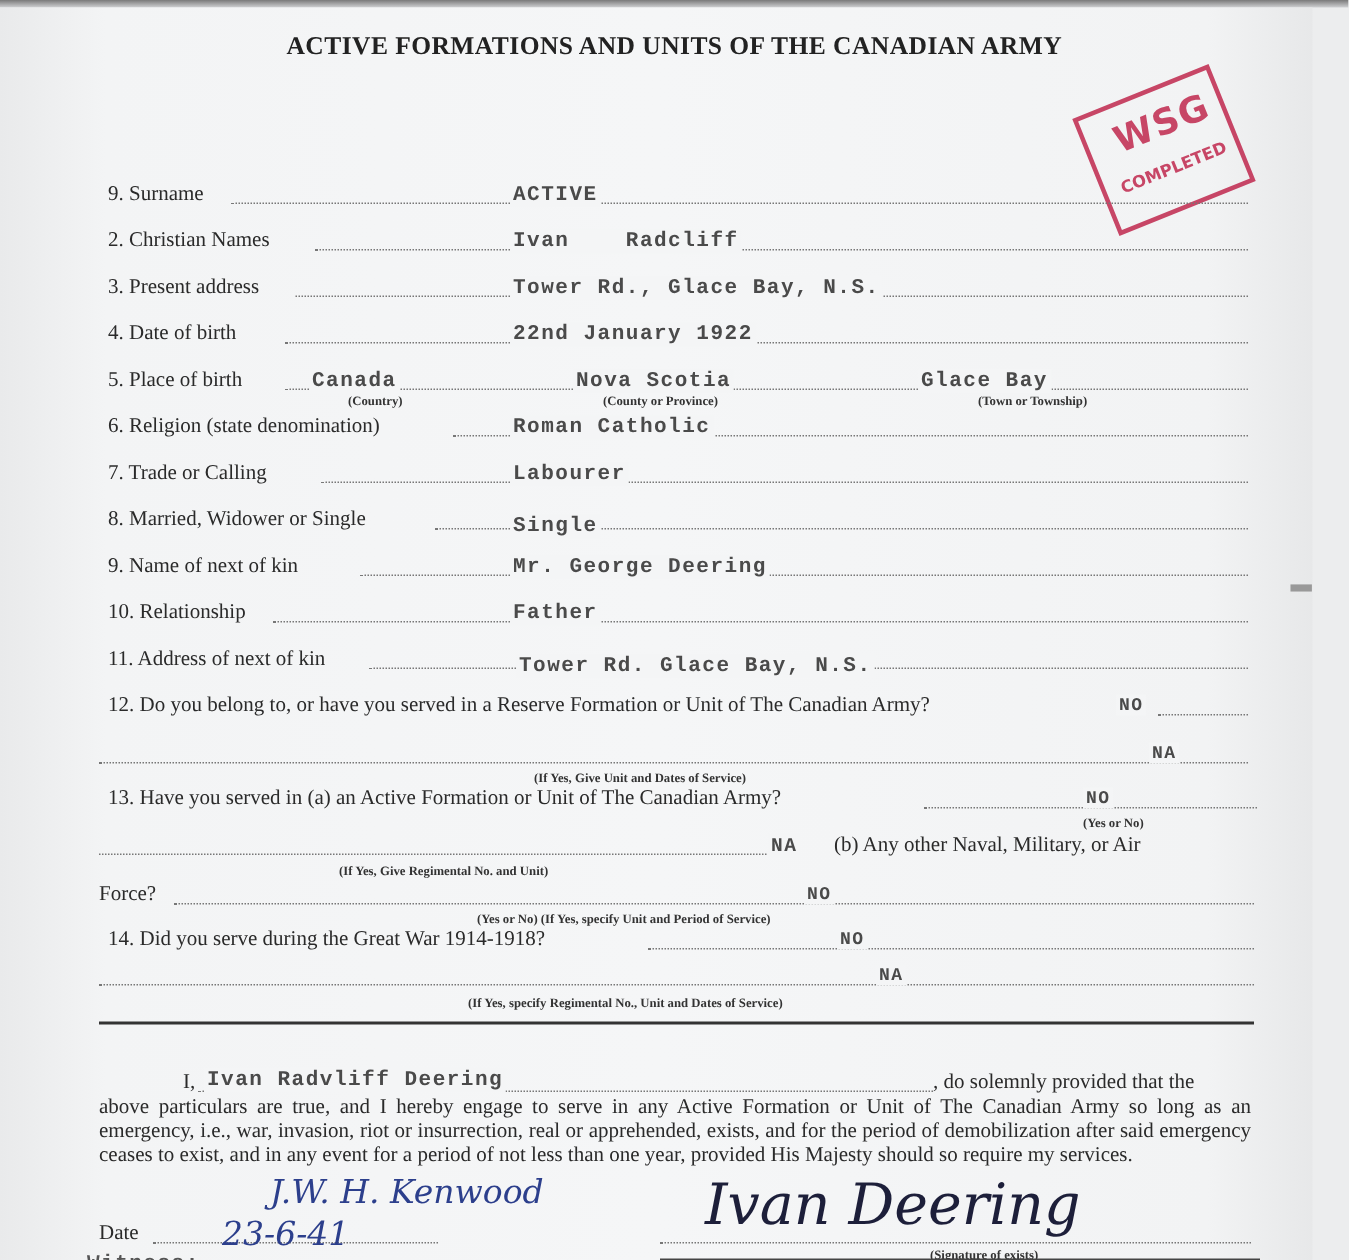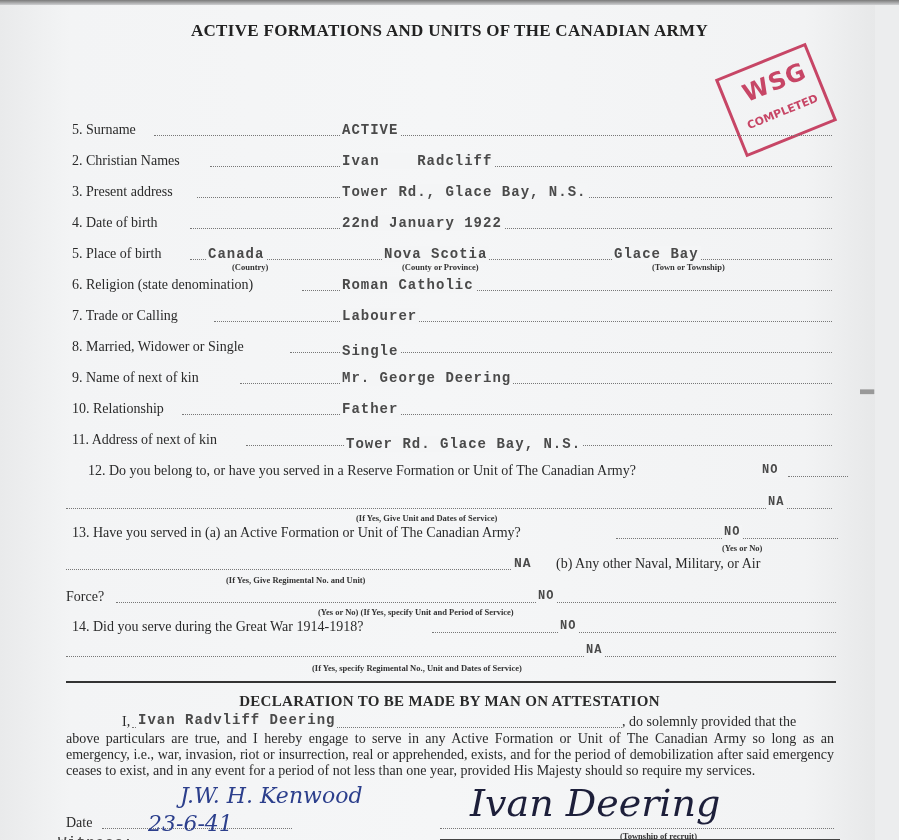--- a/index.html
+++ b/index.html
@@ -43,21 +43,21 @@
 <div class="paper">
 
   <div class="title1">ACTIVE FORMATIONS AND UNITS OF THE CANADIAN ARMY</div>
 
   <div class="stamp">
     <span class="big">WSG</span>
     <span class="sub">COMPLETED</span>
   </div>
 
   <div class="row" style="top:117px;width:760px;">
-    <span class="lbl">5. Surname</span>
+    <span class="lbl">9. Surname</span>
     <span class="dots" style="left:82px;width:678px;"></span>
     <span class="typed" style="left:268px;">ACTIVE</span>
   </div>
 
   <div class="row" style="top:148px;width:760px;">
     <span class="lbl">2. Christian Names</span>
     <span class="dots" style="left:138px;width:622px;"></span>
     <span class="typed" style="left:268px;white-space:pre;">Ivan    Radcliff</span>
   </div>
 
@@ -113,21 +113,21 @@
     <span class="dots" style="left:110px;width:650px;"></span>
     <span class="typed" style="left:268px;">Father</span>
   </div>
 
   <div class="row" style="top:427px;width:760px;">
     <span class="lbl">11. Address of next of kin</span>
     <span class="dots" style="left:174px;width:586px;"></span>
     <span class="typed" style="left:272px;top:4px;">Tower Rd. Glace Bay, N.S.</span>
   </div>
 
-  <div class="row" style="top:458px;width:760px;margin-left:16px;">
+  <div class="row" style="top:458px;width:760px;">
     <span class="lbl">12. Do you belong to, or have you served in a Reserve Formation or Unit of The Canadian Army?</span>
     <span class="typed" style="left:672px;font-size:12px;">NO</span>
     <span class="dots" style="left:700px;width:60px;"></span>
   </div>
   <div class="row" style="top:490px;left:66px;width:766px;height:26px;">
     <span class="dots" style="left:0;width:766px;"></span>
     <span class="typed" style="left:700px;font-size:12px;">NA</span>
     <span class="small" style="left:290px;top:18px;">(If Yes, Give Unit and Dates of Service)</span>
   </div>
 
@@ -156,33 +156,32 @@
     <span class="typed" style="left:486px;font-size:12px;">NO</span>
   </div>
   <div class="row" style="top:638px;left:66px;width:770px;height:28px;">
     <span class="dots" style="left:0;width:770px;"></span>
     <span class="typed" style="left:518px;font-size:12px;">NA</span>
     <span class="small" style="left:246px;top:20px;">(If Yes, specify Regimental No., Unit and Dates of Service)</span>
   </div>
 
   <div class="hr" style="top:676px;width:770px;"></div>
 
-  <div class="decl-title">DECLARATION TO BE MADE BY MAN ON ATTESTATION</div>
   <div class="row" style="top:709px;left:66px;width:768px;">
     <span class="plain" style="left:56px;top:0;">I,</span>
     <span class="dots" style="left:66px;width:490px;"></span>
     <span class="typed" style="left:70px;top:-2px;">Ivan Radvliff Deering</span>
     <span class="plain" style="left:556px;top:0;">, do solemnly provided that the</span>
   </div>
   <div class="decl-text" style="top:726px;">above particulars are true, and I hereby engage to serve in any Active Formation or Unit of The Canadian Army so long as an emergency, i.e., war, invasion, riot or insurrection, real or apprehended, exists, and for the period of demobilization after said emergency ceases to exist, and in any event for a period of not less than one year, provided His Majesty should so require my services.</div>
 
   <div class="typed" style="left:56px;top:790px;font-size:14px;background:none;color:#555;margin-top:40px;">Witness:</div>
   <div class="ink" style="left:160px;top:778px;font-size:22px;margin-left:20px;">J.W. H. Kenwood</div>
   <div class="plain" style="left:66px;top:810px;">Date</div>
   <div class="dots" style="left:102px;top:823px;width:190px;"></div>
   <div class="ink" style="left:148px;top:806px;font-size:22px;">23-6-41</div>
   <div class="dots" style="left:440px;top:823px;width:394px;"></div>
   <div class="sig" style="left:470px;top:776px;">Ivan Deering</div>
-  <div class="small" style="left:620px;top:826px;">(Township of recruit)</div>
+  <div class="small" style="left:620px;top:826px;">(Signature of exists)</div>
   <div class="hr" style="top:834px;left:440px;width:400px;background:#444;"></div>
 
   <div class="side-mark" style="left:860px;top:380px;">▐</div>
 </div>
 
 </body></html>

